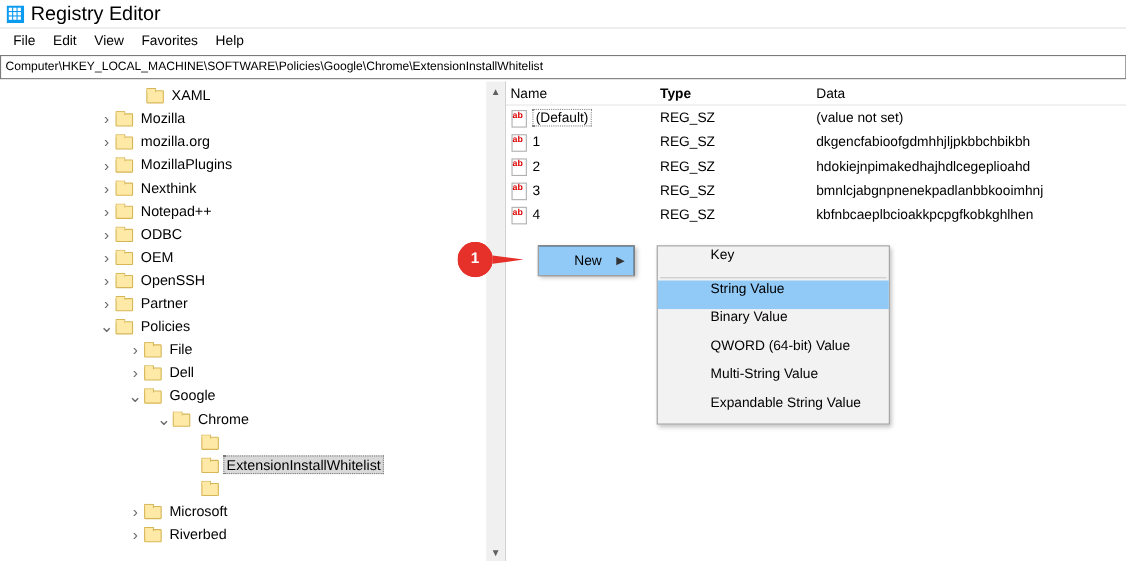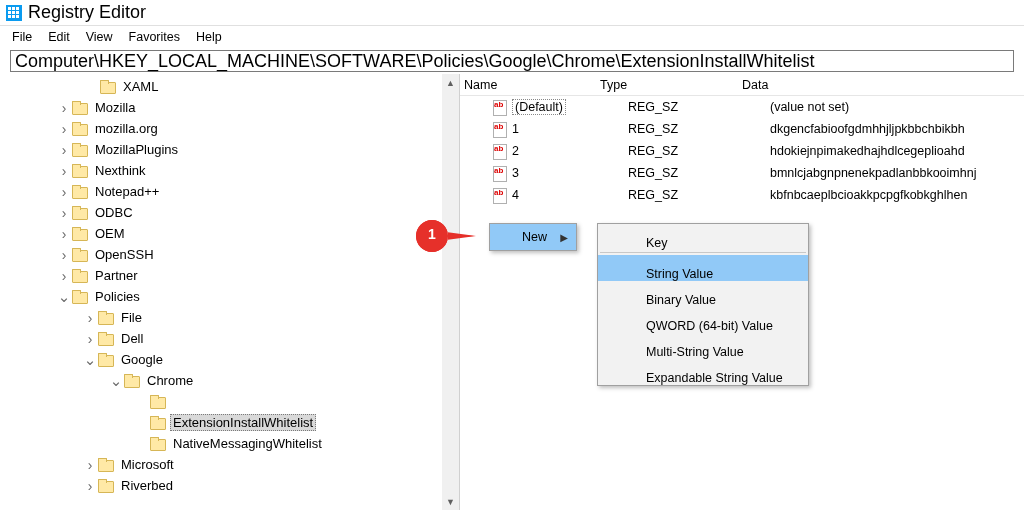--- a/index.html
+++ b/index.html
@@ -6,60 +6,60 @@
   body { margin:0; font-family: "Segoe UI", Tahoma, sans-serif; font-size:13px; color:#000; background:#fff; width:1024px; height:511px; overflow:hidden; position:relative; }
   
   .titlebar { height:26px; display:flex; align-items:center; padding-left:6px; border-bottom:1px solid #e0e0e0; }
   .app-icon { width:16px; height:16px; margin-right:6px; display:inline-block; }
   .app-icon svg { display:block; }
   .app-title { font-size:18px; }
   
   .menubar { height:22px; display:flex; align-items:center; padding-left:4px; font-size:12.5px; }
   .menubar span { padding:0 8px; }
   
-  .addressbar { height:22px; border:1px solid #7a7a7a; margin:2px 10px; padding:1px 4px; font-size:18px; display:flex; align-items:center; }
+  .addressbar { height:22px; border:1px solid #7a7a7a; margin:2px 0; padding:1px 4px; font-size:11px; display:flex; align-items:center; }
   
   .split { display:flex; height:436px; position:relative; }
   .tree { width:460px; border-right:1px solid #d0d0d0; position:relative; overflow:hidden; }
   .values { flex:1; position:relative; }
   
   .vscroll { position:absolute; right:0; top:0; width:17px; height:100%; background:#f0f0f0; }
   .vscroll .arrow { height:17px; display:flex; align-items:center; justify-content:center; color:#606060; font-size:9px; }
   .vscroll .track { height:calc(100% - 34px); position:relative; }
   
   .tree-inner { padding-top:2px; }
-  .row { height:21px; display:flex; align-items:center; position:relative; }
+  .row { height:21px; display:flex; align-items:center; position:relative;margin-left:33px; }
   .twisty { width:16px; text-align:center; color:#6a6a6a; font-size:11px; }
   .folder { width:16px; height:14px; margin-right:4px; display:inline-block; position:relative; }
   .folder::before { content:""; position:absolute; left:0; top:2px; width:14px; height:10px; background:#ffe9a6; border:1px solid #d6b656; border-radius:1px; }
   .folder::after { content:""; position:absolute; left:0; top:0; width:7px; height:3px; background:#ffe9a6; border:1px solid #d6b656; border-bottom:none; border-radius:1px 1px 0 0; }
   .row .label { padding:1px 3px; }
   .row.selected .label { background:#d9d9d9; border:1px dotted #7a7a7a; padding:0 2px; }
   
   .indent { display:inline-block; } 
   
   .cols { height:22px; display:flex; align-items:center; border-bottom:1px solid #e6e6e6; font-size:12.5px; color:#000; padding-left:4px; }
   .cols .c1 { width:136px; }
-  .cols .c2 { width:142px; }
+  .cols .c2 { width:142px;font-weight:bold; }
   .cols .c3 { flex:1; }
-  .vrow { height:22px; display:flex; align-items:center; padding-left:4px; font-size:12.5px;margin-left:28px; }
+  .vrow { height:22px; display:flex; align-items:center; padding-left:4px; font-size:12.5px; }
   .vrow .c1 { width:136px; display:flex; align-items:center; gap:4px; }
   .vrow .c2 { width:142px; }
   .vrow .c3 { flex:1; }
   .str-icon { width:16px; height:14px; position:relative; display:inline-block; }
   .str-icon::before { content:""; position:absolute; left:1px; top:0; width:12px; height:14px; background:#fff; border:1px solid #b0b0b0; }
   .str-icon::after { content:"ab"; position:absolute; left:2px; top:1px; font-size:8px; font-weight:bold; color:#d00; line-height:8px; }
   .default-name { border:1px dotted #888; padding:0 2px; }
   
   .menu1 { position:absolute; left:489px; top:223px; width:88px; background:#000000; border:1px solid #a0a0a0; box-shadow:2px 2px 4px rgba(0,0,0,0.25); z-index:10; }
   .menu1 .mi { height:26px; display:flex; align-items:center; padding-left:32px; position:relative; font-size:12.5px; }
   .menu1 .mi.hl { background:#91c9f7; }
   .menu1 .mi .arrow { position:absolute; right:8px; font-size:10px; color:#333; }
   .menu2 { position:absolute; left:597px; top:223px; width:212px; background:#f2f2f2; border:1px solid #a0a0a0; box-shadow:2px 2px 4px rgba(0,0,0,0.25); z-index:11; }
-  .menu2 .mi { height:26px; display:flex; align-items:flex-end; padding-left:48px; font-size:12.5px; }
+  .menu2 .mi { height:26px; display:flex; align-items:flex-start; padding-left:48px; font-size:12.5px; }
   .menu2 .mi.hl { background:#91c9f7; }
   .menu2 .sep { height:1px; background:#c8c8c8; margin:2px 2px; }
   
   .callout { position:absolute; left:416px; top:220px; width:60px; height:32px; z-index:9; }
   .callout .pin { position:absolute; left:0; top:0; width:34px; height:32px; }
   .callout .pin svg { display:block; }
   .callout .num { position:absolute; left:12px; top:6px; color:#fff; font-weight:bold; font-size:14px; }
 </style>
 </head>
 <body>
@@ -195,21 +195,20 @@
         <div class="row selected">
           <span class="indent" style="width: 134px;"></span>
           <span class="twisty" style="font-size: 14px;"></span>
           <span class="folder"></span>
           <span class="label">ExtensionInstallWhitelist</span>
         </div>
         <div class="row">
           <span class="indent" style="width: 134px;"></span>
           <span class="twisty" style="font-size: 14px;"></span>
           <span class="folder"></span>
-          <span class="label">NativeMessagingWhitelist</span>
         </div>
         <div class="row">
           <span class="indent" style="width: 82px;"></span>
           <span class="twisty" style="font-size: 14px;">›</span>
           <span class="folder"></span>
           <span class="label">Microsoft</span>
         </div>
         <div class="row">
           <span class="indent" style="width: 82px;"></span>
           <span class="twisty" style="font-size: 14px;">›</span>

